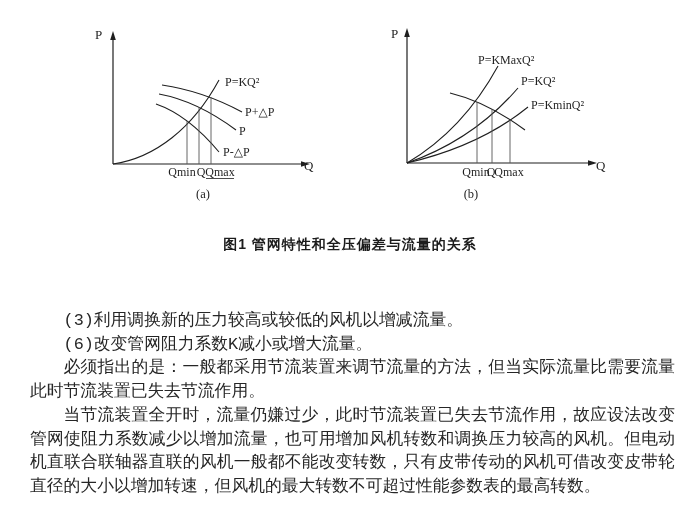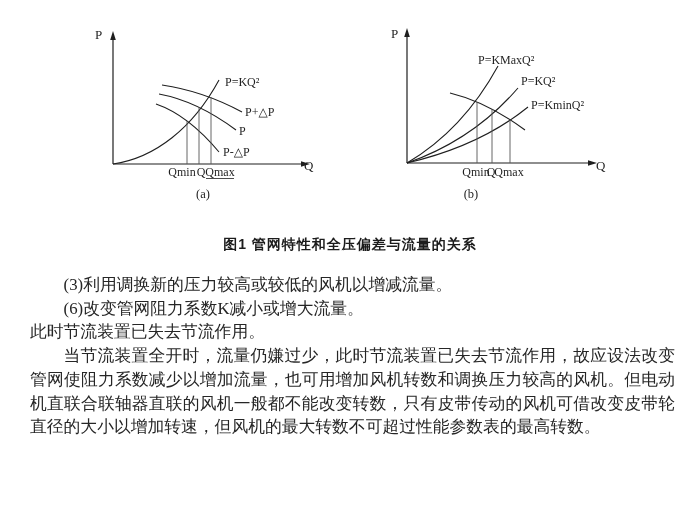--- a/index.html
+++ b/index.html
@@ -15,23 +15,23 @@
   .axis-label{font-size:13px;}
   .curve-label{font-size:12px;}
   .tick-label{font-size:12px;}
   .panel-label{font-size:12.5px;}
   .caption{
     position:absolute;left:0;top:236px;width:700px;
     text-align:center;font-family:"Liberation Sans",sans-serif;
     font-weight:700;font-size:14px;letter-spacing:1px;color:#1c1c1c;
   }
   .body-text{
-    position:absolute;left:30px;top:273px;width:645px;
+    position:absolute;left:30px;top:309px;width:645px;
     font-size:16.8px;line-height:23.7px;color:#262626;
-    font-family:Liberation Serif, serif;
+    font-family:Liberation Mono, monospace;
   }
   .line{text-align:justify;white-space:nowrap;}
   .line.fill{white-space:normal;text-align-last:justify;}
   .line.indent{text-indent:2em;}
 </style>
 </head>
 <body>
 
 <div class="page">
 
@@ -95,20 +95,21 @@
     <text x="124" y="158" text-anchor="middle" class="tick-label">Qmax</text>
 
     <text x="86" y="180" text-anchor="middle" class="panel-label">(b)</text>
   </svg>
 
   <div class="caption">图1 管网特性和全压偏差与流量的关系</div>
 
   <div class="body-text">
     <div class="line indent">(3)利用调换新的压力较高或较低的风机以增减流量。</div>
     <div class="line indent">(6)改变管网阻力系数K减小或增大流量。</div>
+    <div class="line indent fill">必须指出的是：一般都采用节流装置来调节流量的方法，但当实际流量比需要流量</div>
     <div class="line">此时节流装置已失去节流作用。</div>
     <div class="line indent fill">当节流装置全开时，流量仍嫌过少，此时节流装置已失去节流作用，故应设法改变</div>
     <div class="line fill">管网使阻力系数减少以增加流量，也可用增加风机转数和调换压力较高的风机。但电动</div>
     <div class="line fill">机直联合联轴器直联的风机一般都不能改变转数，只有皮带传动的风机可借改变皮带轮</div>
     <div class="line">直径的大小以增加转速，但风机的最大转数不可超过性能参数表的最高转数。</div>
   </div>
 
 </div>
 
 </body></html>

